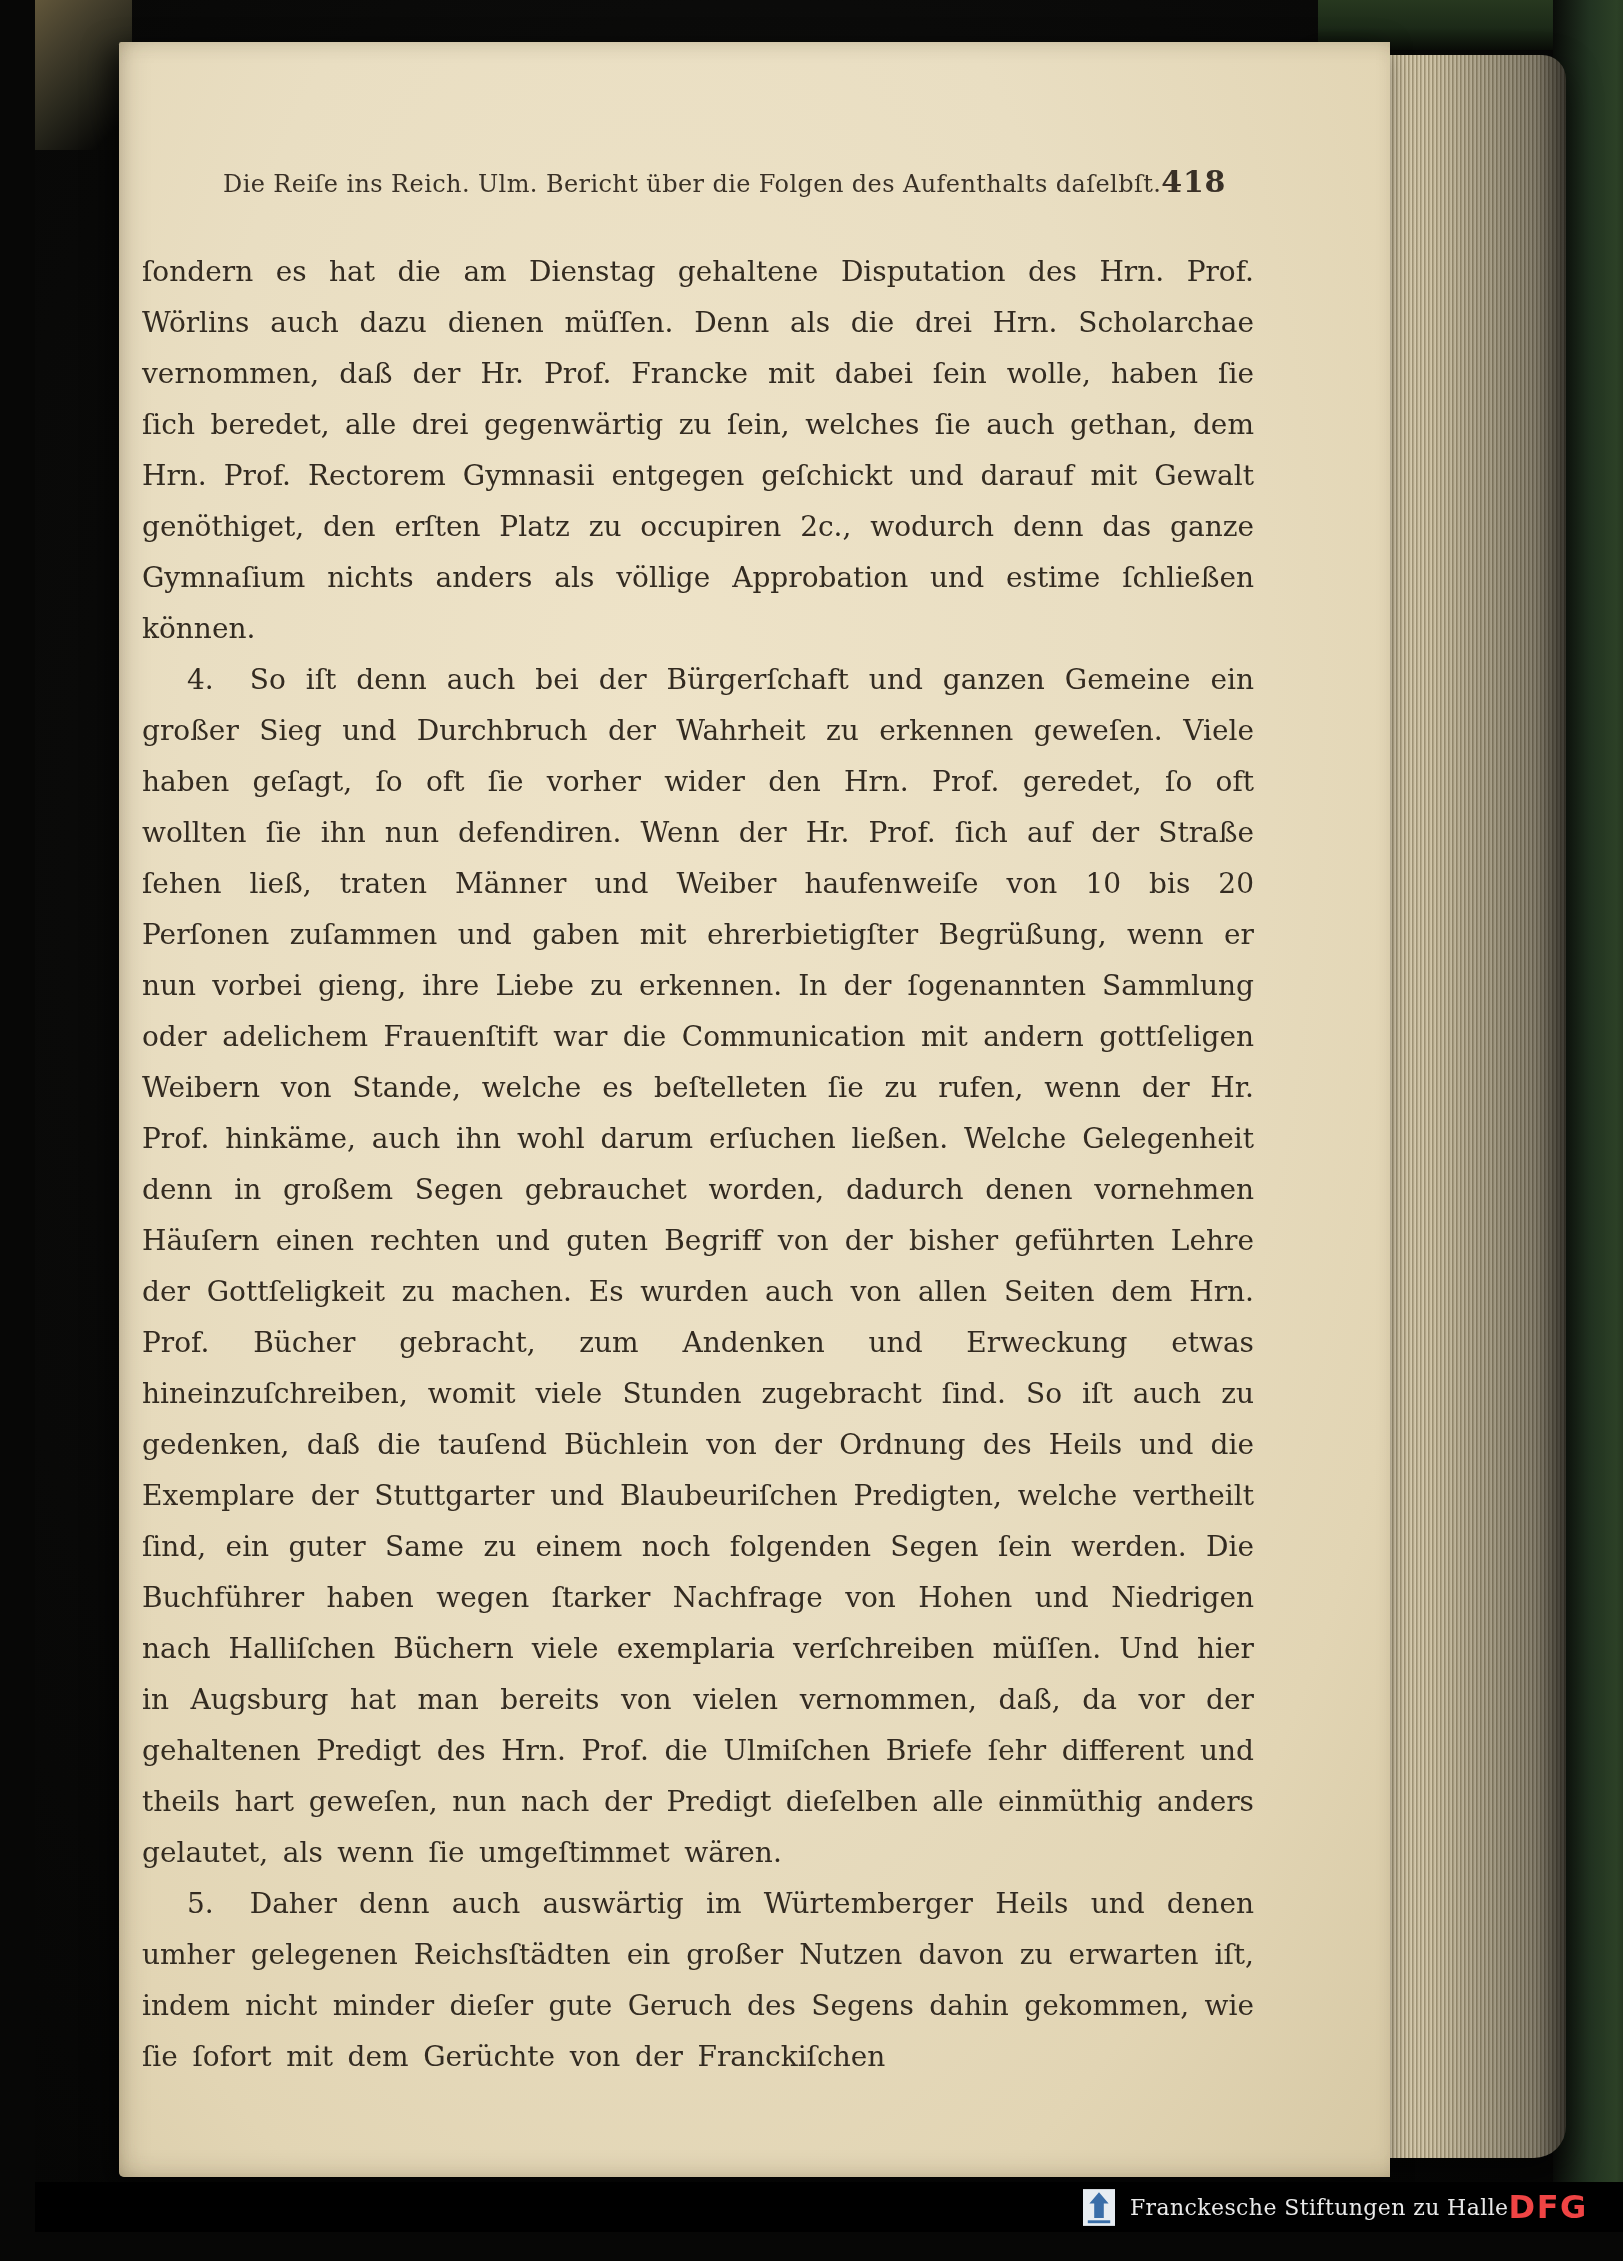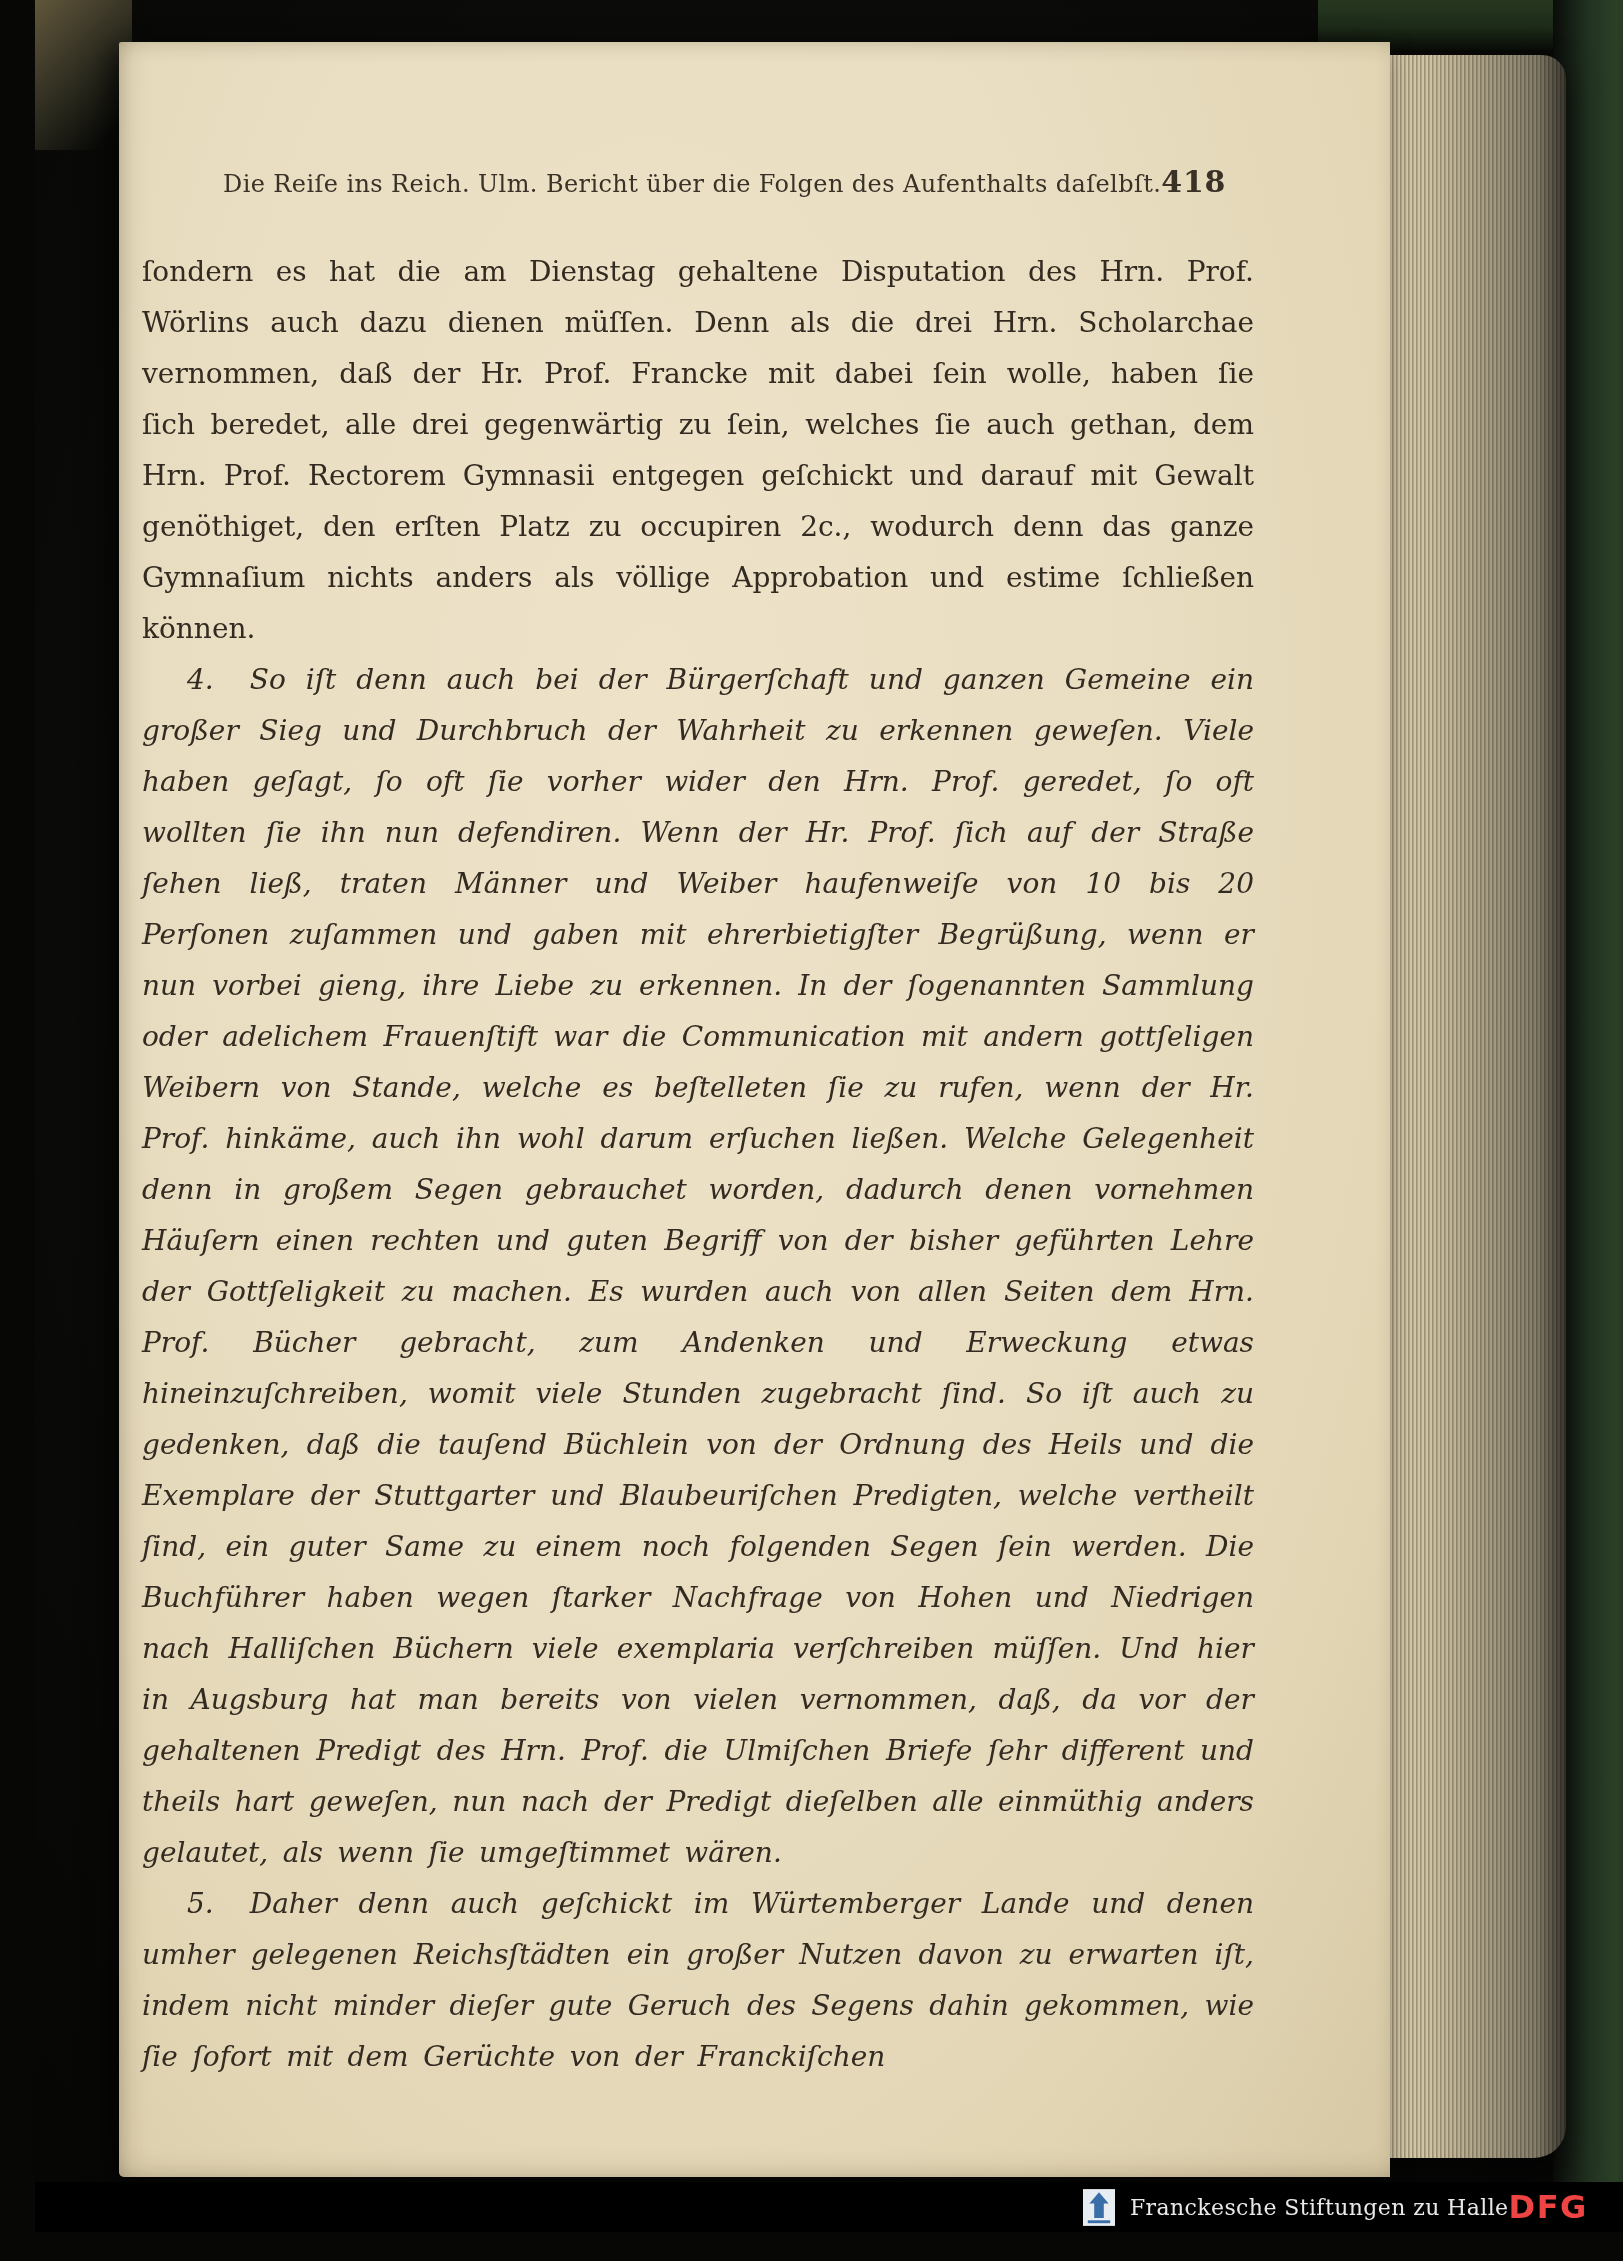--- a/index.html
+++ b/index.html
@@ -86,21 +86,21 @@
 
   .body-text {
     width: 1112px;
     font-size: 28px;
     line-height: 51px;
     text-align: justify;
     word-spacing: 5.7px;
     color: #332b21;
   }
   .para { margin: 0; }
-  .para.numbered { text-indent: 45px; font-style: italic; }
+  .para.numbered { text-indent: 45px; }
   .pnum { margin-right: 36px; }
 
   
   .footer-bar {
     position: absolute;
     left: 0; bottom: 0;
     width: 100%; height: 50px;
     background: #000;
     display: flex;
     align-items: center;
@@ -144,21 +144,21 @@
       <span class="running-title">Die Reiſe ins Reich.  Ulm.  Bericht über die Folgen des Aufenthalts daſelbſt.</span>
       <span class="page-number">418</span>
     </div>
 
     <div class="body-text">
 
       <p class="para">ſondern es hat die am Dienstag gehaltene Disputation des Hrn. Prof. Wörlins auch dazu dienen müſſen.  Denn als die drei Hrn. Scholarchae vernommen, daß der Hr. Prof. Francke mit dabei ſein wolle, haben ſie ſich beredet, alle drei gegenwärtig zu ſein, welches ſie auch gethan, dem Hrn. Prof. Rectorem Gymnasii entgegen geſchickt und darauf mit Gewalt genöthiget, den erſten Platz zu occupiren 2c., wodurch denn das ganze Gymnaſium nichts anders als völlige Approbation und estime ſchließen können.</p>
 
       <p class="para numbered"><span class="pnum">4.</span><span>So iſt denn auch bei der Bürgerſchaft und ganzen Gemeine ein großer Sieg und Durchbruch der Wahrheit zu erkennen geweſen. Viele haben geſagt, ſo oft ſie vorher wider den Hrn. Prof. geredet, ſo oft wollten ſie ihn nun defendiren.  Wenn der Hr. Prof. ſich auf der Straße ſehen ließ, traten Männer und Weiber haufenweiſe von 10 bis 20 Perſonen zuſammen und gaben mit ehrerbietigſter Begrüßung, wenn er nun vorbei gieng, ihre Liebe zu erkennen.  In der ſogenannten Sammlung oder adelichem Frauenſtift war die Communication mit andern gottſeligen Weibern von Stande, welche es beſtelleten ſie zu rufen, wenn der Hr. Prof. hinkäme, auch ihn wohl darum erſuchen ließen.  Welche Gelegenheit denn in großem Segen gebrauchet worden, dadurch denen vornehmen Häuſern einen rechten und guten Begriff von der bisher geführten Lehre der Gottſeligkeit zu machen.  Es wurden auch von allen Seiten dem Hrn. Prof. Bücher gebracht, zum Andenken und Erweckung etwas hineinzuſchreiben, womit viele Stunden zugebracht ſind.  So iſt auch zu gedenken, daß die tauſend Büchlein von der Ordnung des Heils und die Exemplare der Stuttgarter und Blaubeuriſchen Predigten, welche vertheilt ſind, ein guter Same zu einem noch folgenden Segen ſein werden.  Die Buchführer haben wegen ſtarker Nachfrage von Hohen und Niedrigen nach Halliſchen Büchern viele exemplaria verſchreiben müſſen.  Und hier in Augsburg hat man bereits von vielen vernommen, daß, da vor der gehaltenen Predigt des Hrn. Prof. die Ulmiſchen Briefe ſehr different und theils hart geweſen, nun nach der Predigt dieſelben alle einmüthig anders gelautet, als wenn ſie umgeſtimmet wären.</span></p>
 
-      <p class="para numbered"><span class="pnum">5.</span><span>Daher denn auch geſchickt im Würtemberger Lande und denen umher gelegenen Reichsſtädten ein großer Nutzen davon zu erwarten iſt, indem nicht minder dieſer gute Geruch des Segens dahin gekommen, wie ſie ſofort mit dem Gerüchte von der Franckiſchen</span></p>
+      <p class="para numbered"><span class="pnum">5.</span><span>Daher denn auch auswärtig im Würtemberger Heils und denen umher gelegenen Reichsſtädten ein großer Nutzen davon zu erwarten iſt, indem nicht minder dieſer gute Geruch des Segens dahin gekommen, wie ſie ſofort mit dem Gerüchte von der Franckiſchen</span></p>
 
     </div>
   </div>
 
   <div class="footer-bar">
     <div class="footer-left">
       <svg class="logo-box" width="32" height="37" viewBox="0 0 20 23" aria-hidden="true">
         <rect x="0" y="0" width="20" height="23" fill="#e7edf2"></rect>
         <path d="M10 2 L16 9 L13 9 L13 18 L7 18 L7 9 L4 9 Z" fill="#3a6ea8"></path>
         <rect x="3" y="19.5" width="14" height="1.8" fill="#3a6ea8"></rect>

